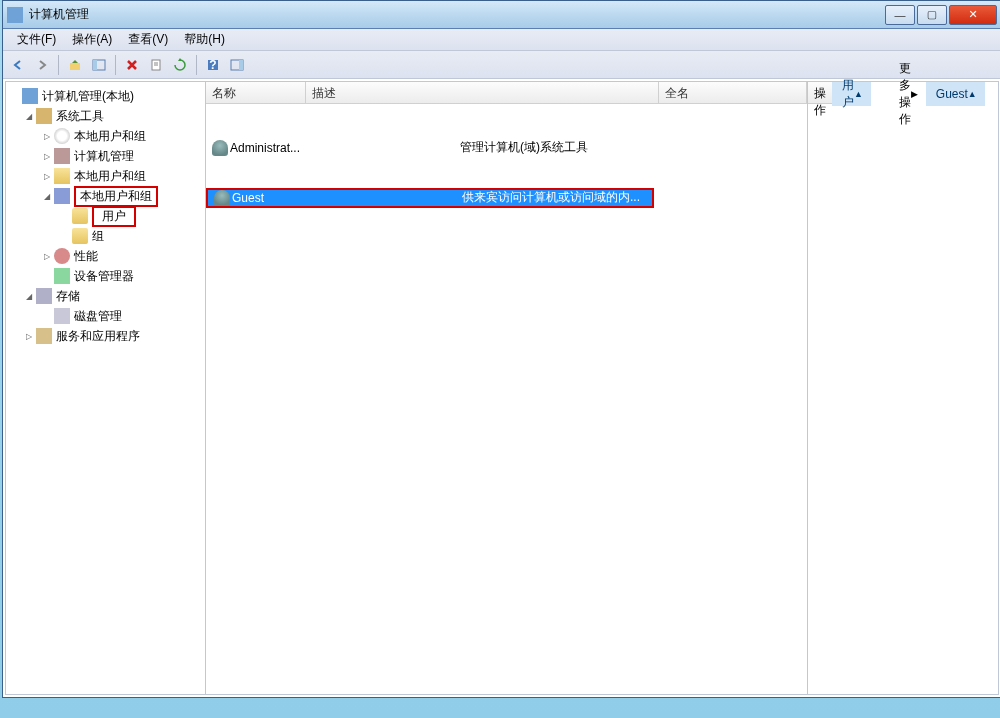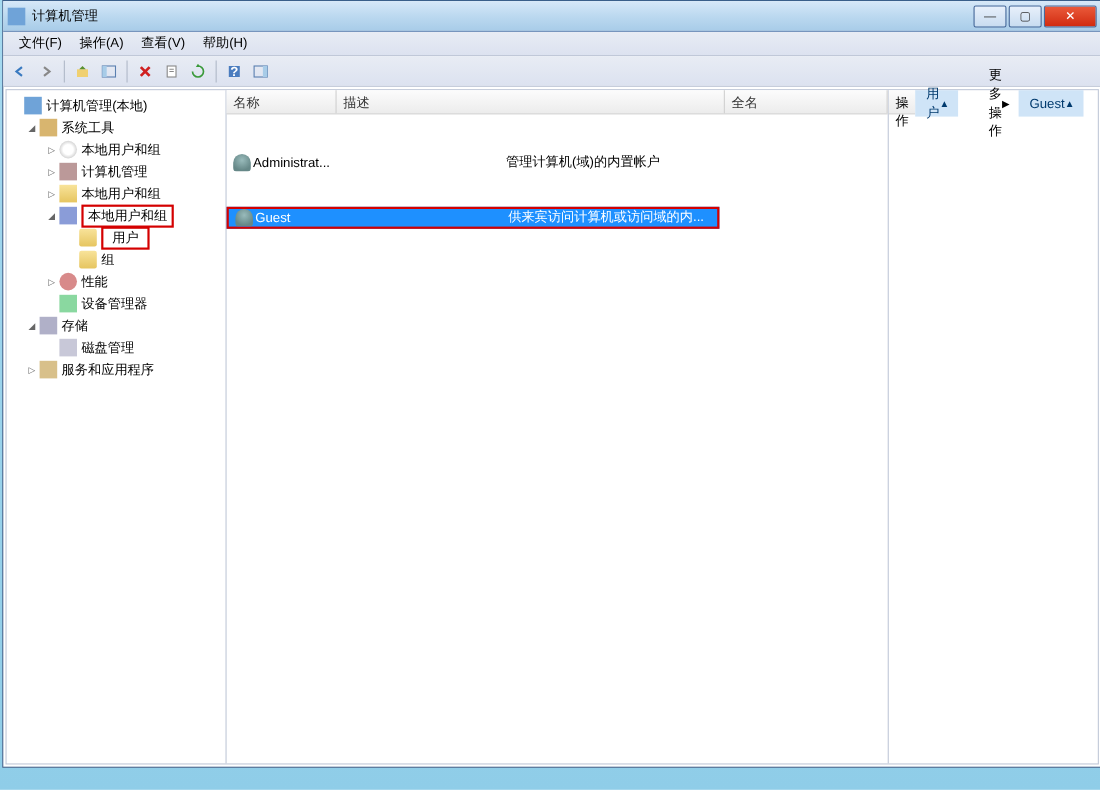--- a/index.html
+++ b/index.html
@@ -212,21 +212,21 @@
         <div class="col-h" style="flex:1">描述</div>
         <div class="col-h" style="width:148px">全名</div>
       </div>
       <div class="list-body">
         <div class="list-row">
           <div class="cell" style="width:100px;display:flex;align-items:center">
               <span class="row-icon ico-user"></span>
               <span>Administrat...</span>
             </div>
           <div class="cell" style="width:148px"></div>
-          <div class="cell" style="flex:1">管理计算机(域)的内置帐户</div>
+          <div class="cell" style="flex:1">管理计算机(域)系统工具</div>
         </div>
         <div class="list-row selected red-row" style="width:448px">
           <div class="cell" style="width:100px;display:flex;align-items:center">
               <span class="row-icon ico-user"></span>
               <span>Guest</span>
             </div>
           <div class="cell" style="width:148px"></div>
           <div class="cell" style="flex:1">供来宾访问计算机或访问域的内...</div>
         </div>
       </div>

